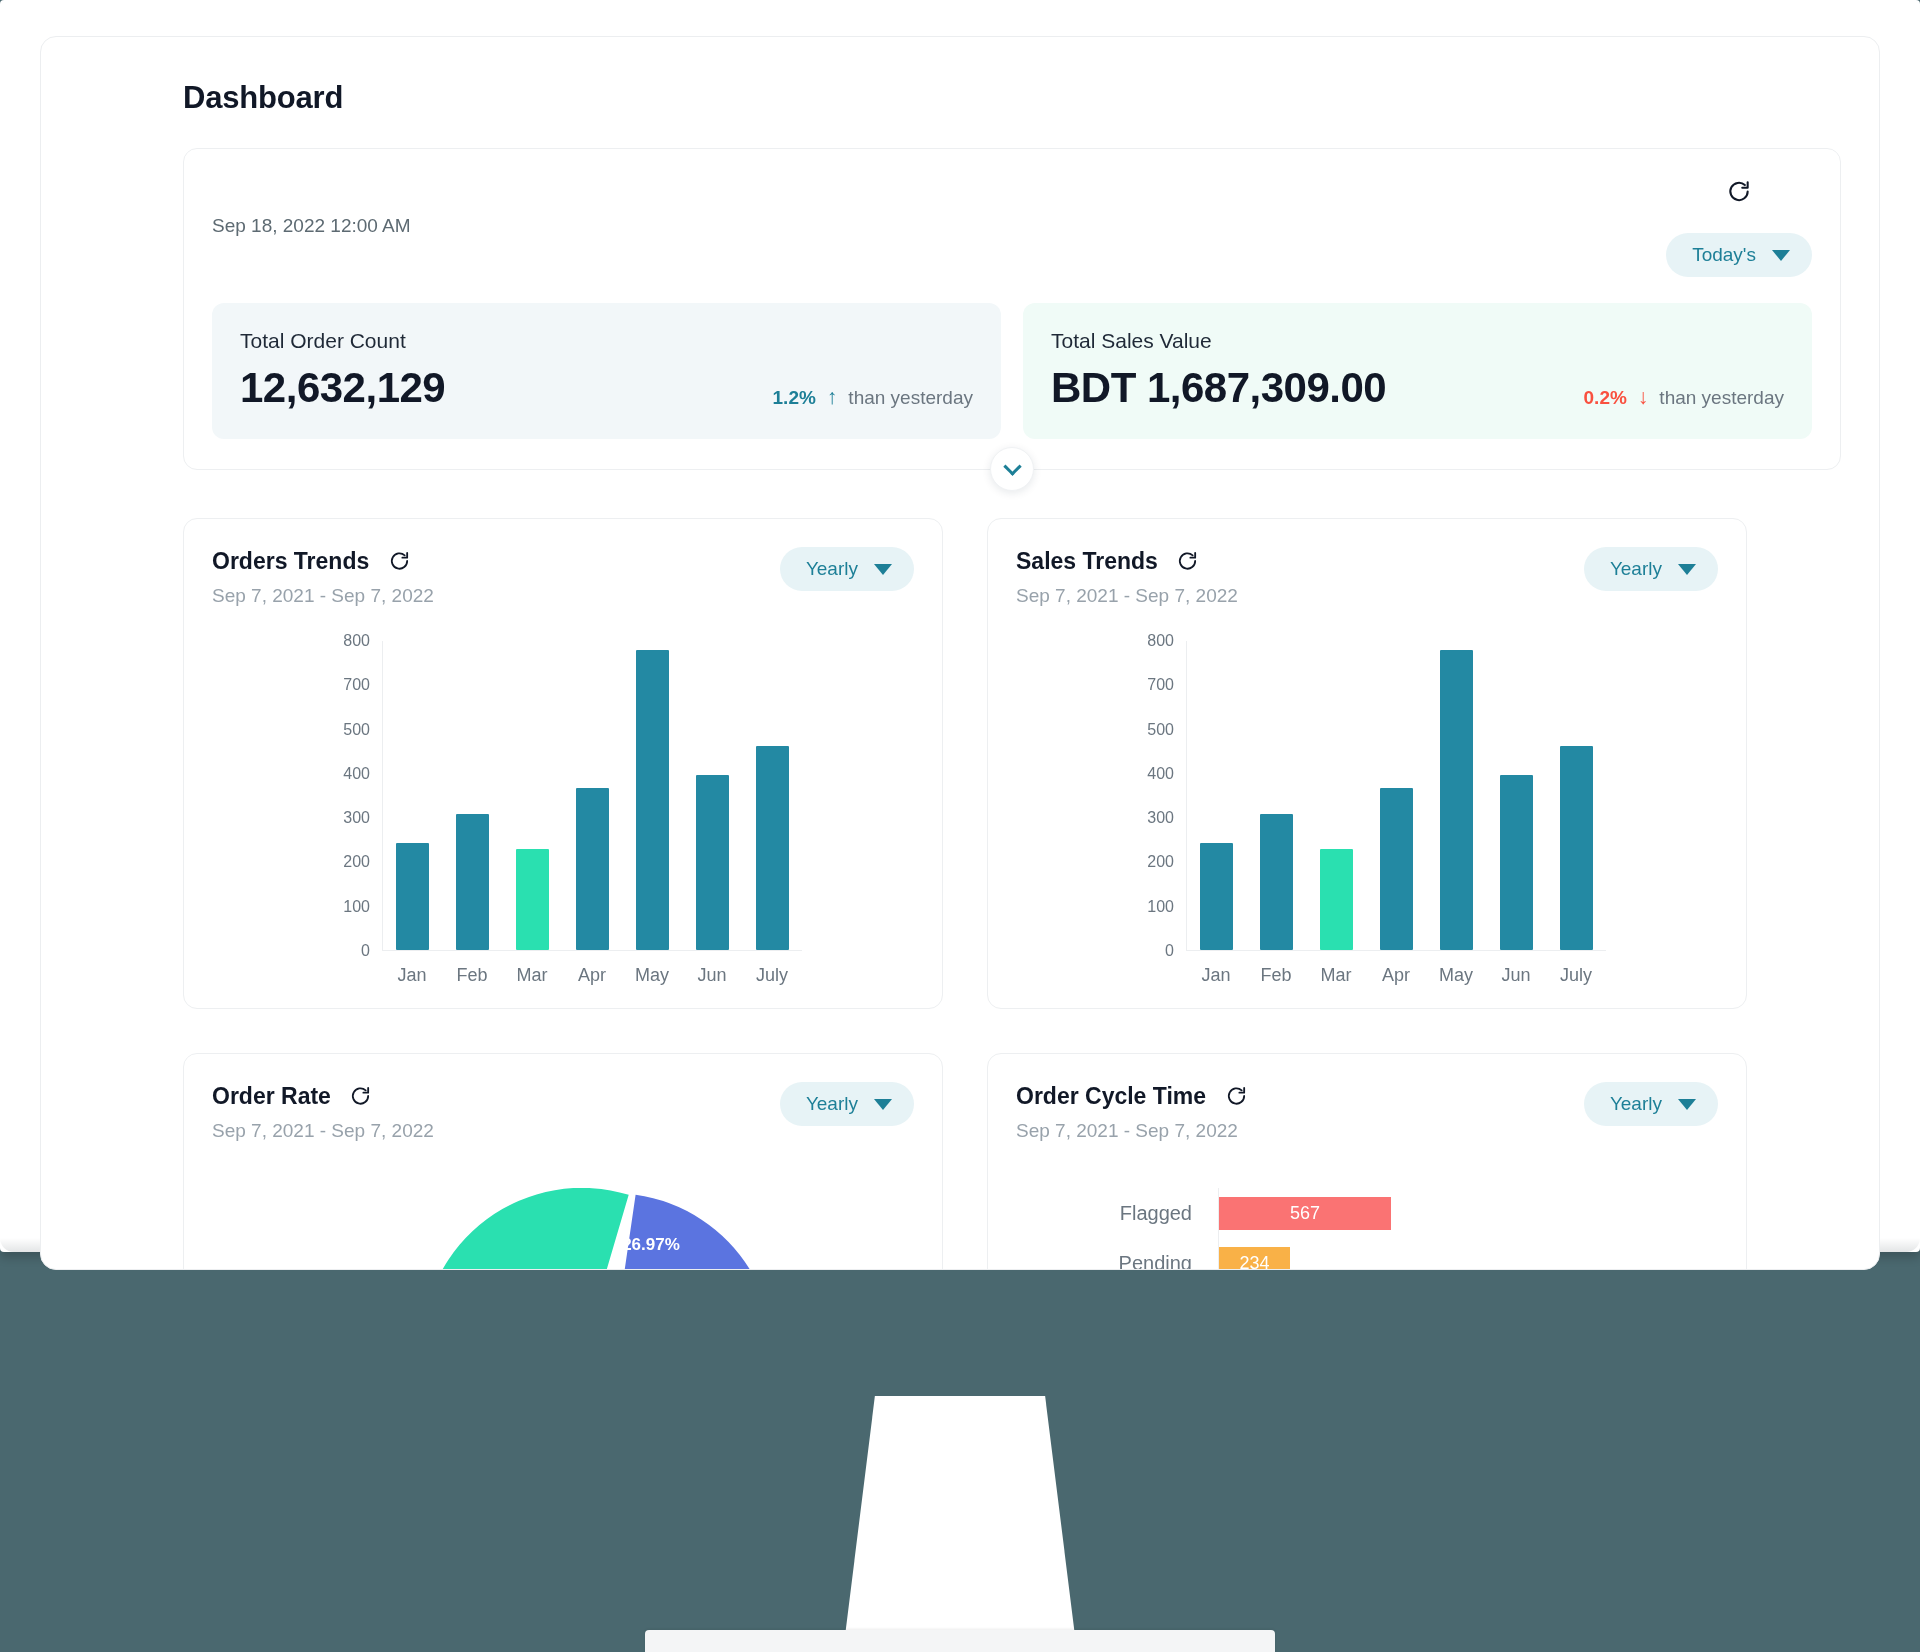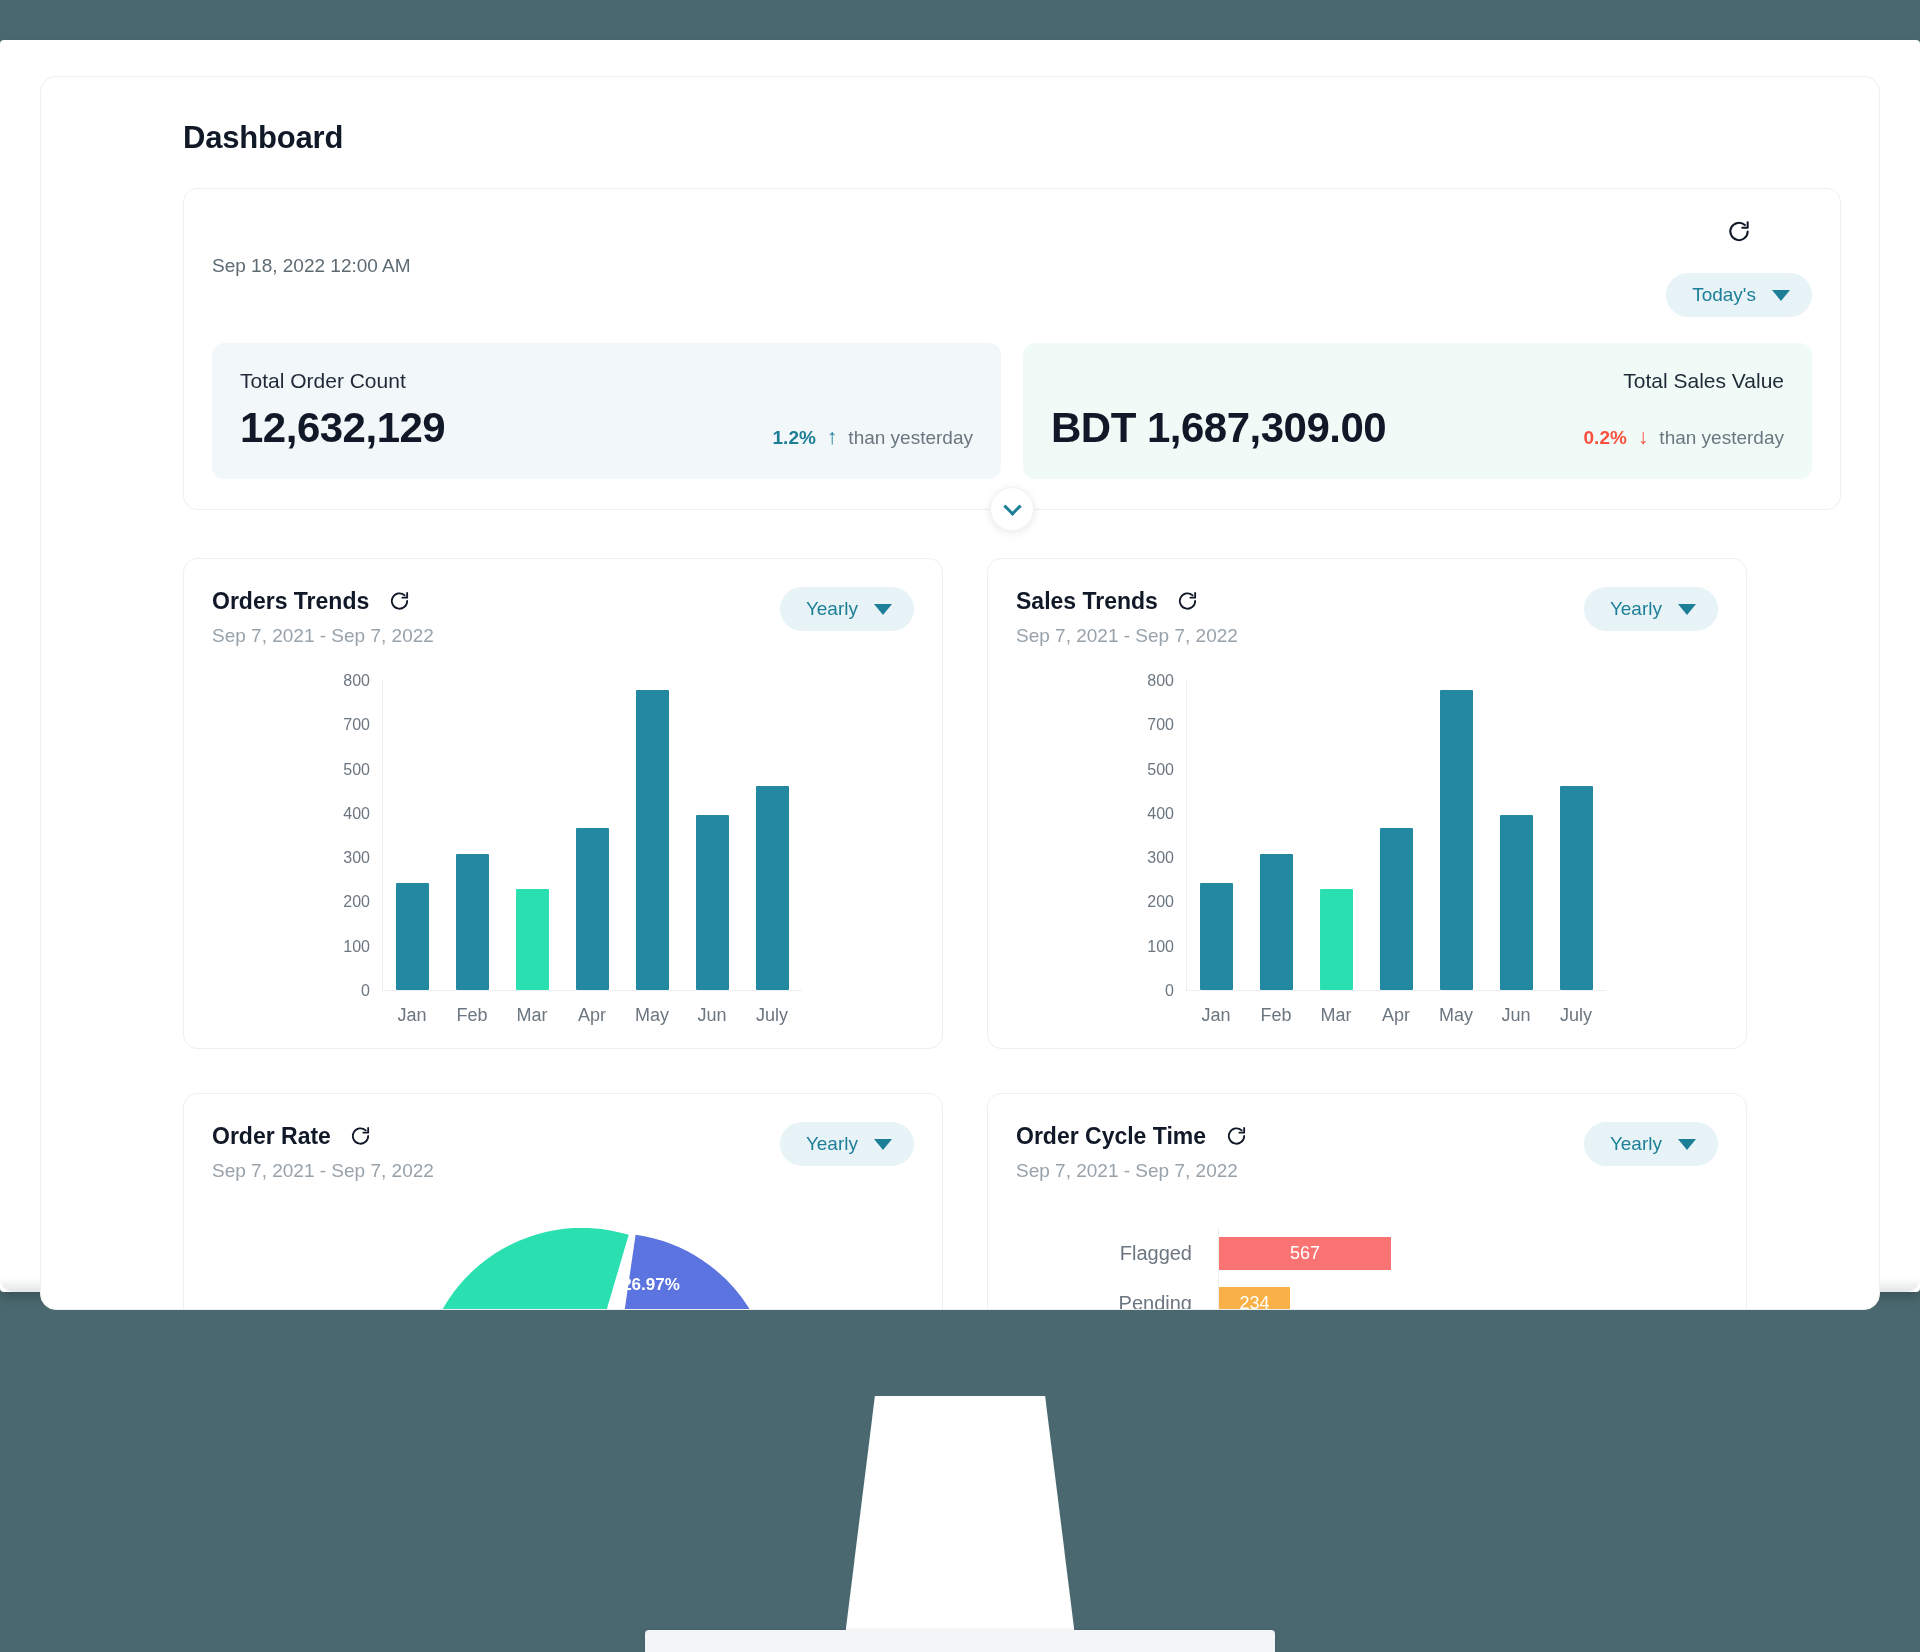--- a/index.html
+++ b/index.html
@@ -11,21 +11,20 @@
   }
   #stage { position: relative; width: 1920px; height: 1652px; }
 
   
   .bezel {
     position: absolute; left: 0; top: 0;
     width: 1920px; height: 1252px;
     background: #ffffff;
     border-radius: 4px;
     box-shadow: 0 6px 10px rgba(0,0,0,0.18);
-    margin-top: 40px;
   }
   .bezel-inner-shade {
     position: absolute; left: 0; bottom: 0; width: 1920px; height: 14px;
     background: linear-gradient(to bottom, #ffffff 0%, #e3e5e6 100%);
     border-bottom-left-radius: 34px; border-bottom-right-radius: 34px;
   }
   .screen {
     position: absolute; left: 40px; top: 36px;
     width: 1840px; height: 1234px;
     background: #ffffff;
@@ -80,21 +79,21 @@
     font-size: 19px; cursor: pointer;
     font-family: "Liberation Sans", sans-serif;
   }
   .caret { width: 0; height: 0; border-left: 9px solid transparent; border-right: 9px solid transparent; border-top: 11px solid #1d7f97; }
 
   .kpi-row { display: flex; gap: 22px; margin-top: 26px; }
   .kpi {
     flex: 1; border-radius: 12px; padding: 26px 28px 30px 28px;
   }
   .kpi.blue { background: #f2f7f9; }
-  .kpi.mint { background: #f0fbf7; text-align: right; }
+  .kpi.mint { background: #f0fbf7; }
   .kpi-label { font-size: 21px; color: #1f2937; }
   .kpi-body { display: flex; align-items: flex-end; justify-content: space-between; margin-top: 14px; }
   .kpi-value { font-size: 42px; font-weight: 700; color: #111827; letter-spacing: -0.5px; line-height: 1; }
   .kpi-delta { font-size: 19px; color: #6b7680; display: flex; align-items: baseline; gap: 11px; white-space: nowrap; }
   .kpi-delta .pct { font-weight: 700; }
   .kpi-delta .pct.up { color: #1d7f97; }
   .kpi-delta .pct.down { color: #f9503f; }
   .arrow { font-size: 21px; line-height: 1; }
   .arrow.up { color: #1d7f97; }
   .arrow.down { color: #f9503f; }

